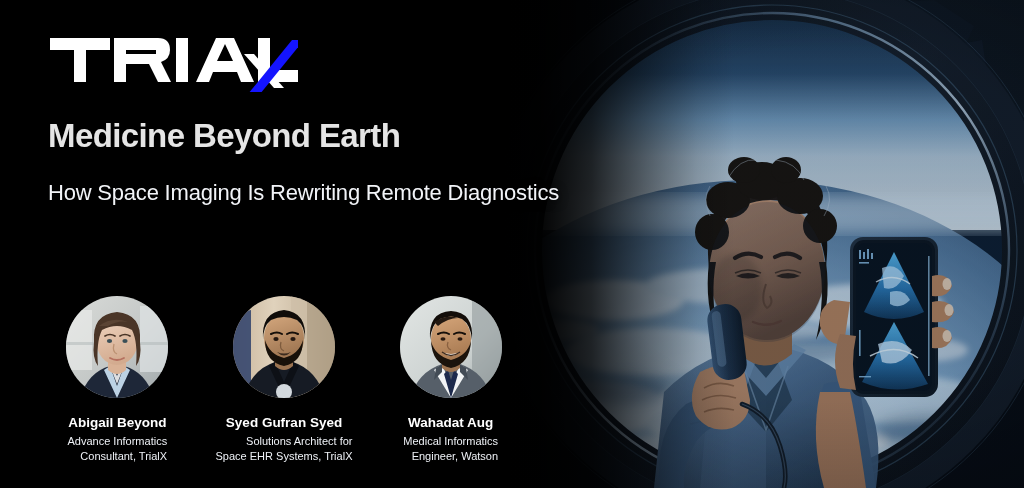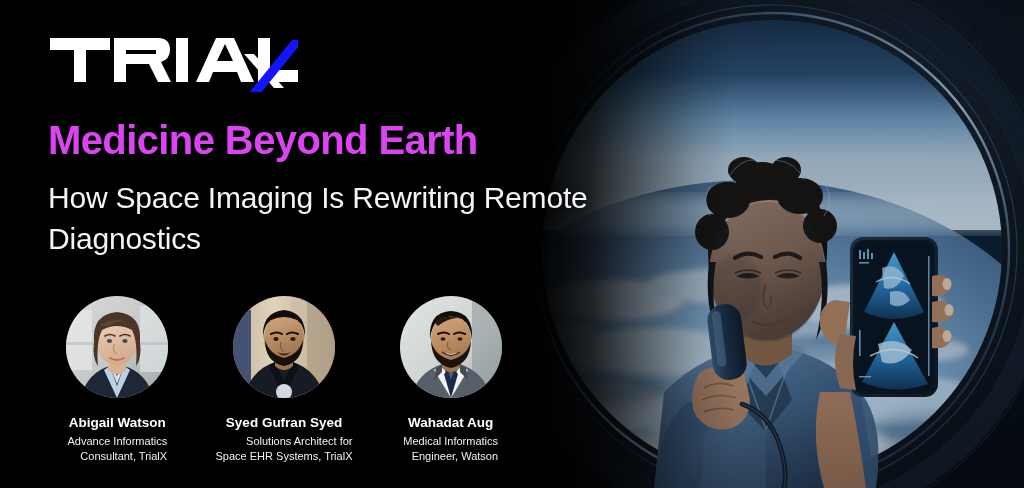--- a/index.html
+++ b/index.html
@@ -24,28 +24,28 @@
     background:radial-gradient(120% 95% at 62% 46%, rgba(0,0,0,0) 38%, rgba(0,0,0,.34) 78%, rgba(0,0,0,.72) 100%);
   }
 
   
   .logo { position:absolute; left:48px; top:32px; width:250px; height:60px; }
   .logo svg { display:block; }
 
   
   .title {
     position:absolute; left:48px; top:119px;
-    font-size:40px; font-weight:bold; letter-spacing:-0.6px;
-    color:#d946ef; line-height:1.05; white-space:nowrap;
+    font-size:33px; font-weight:bold; letter-spacing:-0.6px;
+    color:#e5e5e5; line-height:1.05; white-space:nowrap;
     text-shadow:0 2px 10px rgba(0,0,0,.85);
     text-align:right;
   }
   .subtitle {
     position:absolute; left:48px; top:178px; width:540px;
-    font-size:30px; font-weight:400; letter-spacing:-0.2px;
+    font-size:22px; font-weight:400; letter-spacing:-0.2px;
     color:#f2f4f8; line-height:1.35;
     text-shadow:0 2px 10px rgba(0,0,0,.85);
   }
 
   
   .speakers { position:absolute; left:34px; top:296px; width:500px; display:flex; }
   .speaker { width:170px; display:flex; flex-direction:column; align-items:center; }
   .avatar {
     width:102px; height:102px; border-radius:50%;
     overflow:hidden; position:relative; background:#1b1b1b;
@@ -370,21 +370,21 @@
           <path d="M33 30 Q46 20 62 26 Q52 24 42 30 Z" fill="#5b4434"></path>
 
           <path d="M39 40 Q44 37 49 40" stroke="#4a3527" stroke-width="1.7" fill="none" stroke-linecap="round"></path>
           <path d="M54 40 Q59 37 64 40" stroke="#4a3527" stroke-width="1.7" fill="none" stroke-linecap="round"></path>
           <ellipse cx="43.5" cy="45" rx="2.6" ry="1.9" fill="#3b4f57"></ellipse>
           <ellipse cx="59" cy="45" rx="2.6" ry="1.9" fill="#3b4f57"></ellipse>
           <path d="M48 48 Q46 56 51 58" stroke="#bb9172" stroke-width="1.3" fill="none"></path>
           <path d="M44 62 Q51 66 58 62" stroke="#b5705f" stroke-width="1.8" fill="none" stroke-linecap="round"></path>
         </svg>
       </div>
-      <div class="sp-name">Abigail Watson</div>
+      <div class="sp-name">Abigail Beyond</div>
       <div class="sp-role">Advance Informatics
 Consultant, TrialX</div>
     </div>
 
     <div class="speaker">
       <div class="avatar">
         <svg viewBox="0 0 102 102" xmlns="http://www.w3.org/2000/svg">
           <defs>
             <linearGradient id="bg2" x1="0" y1="0" x2="1" y2="0">
               <stop offset="0%" stop-color="#c8b59c"></stop>

